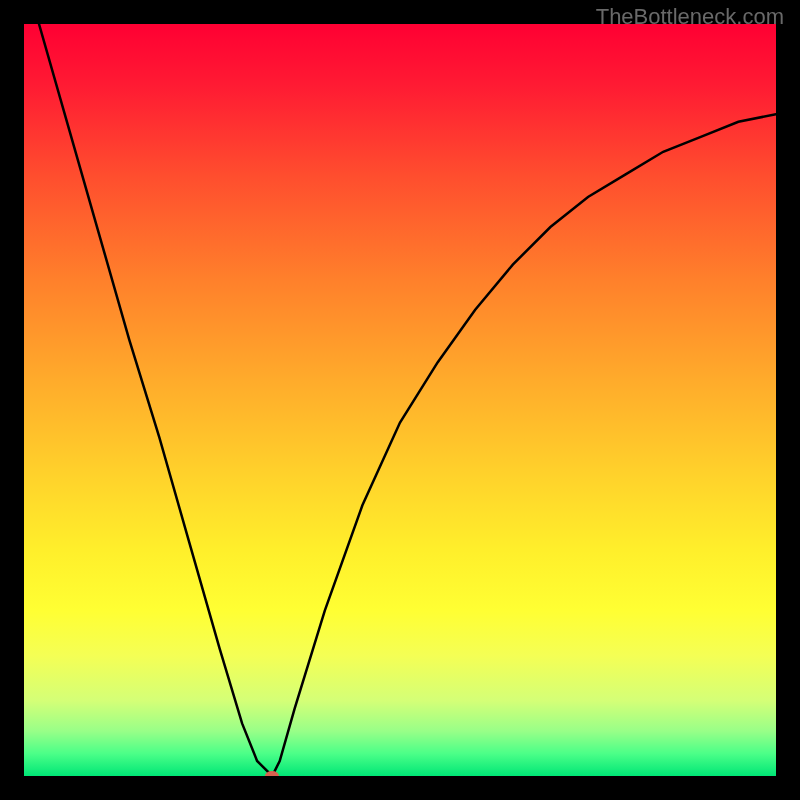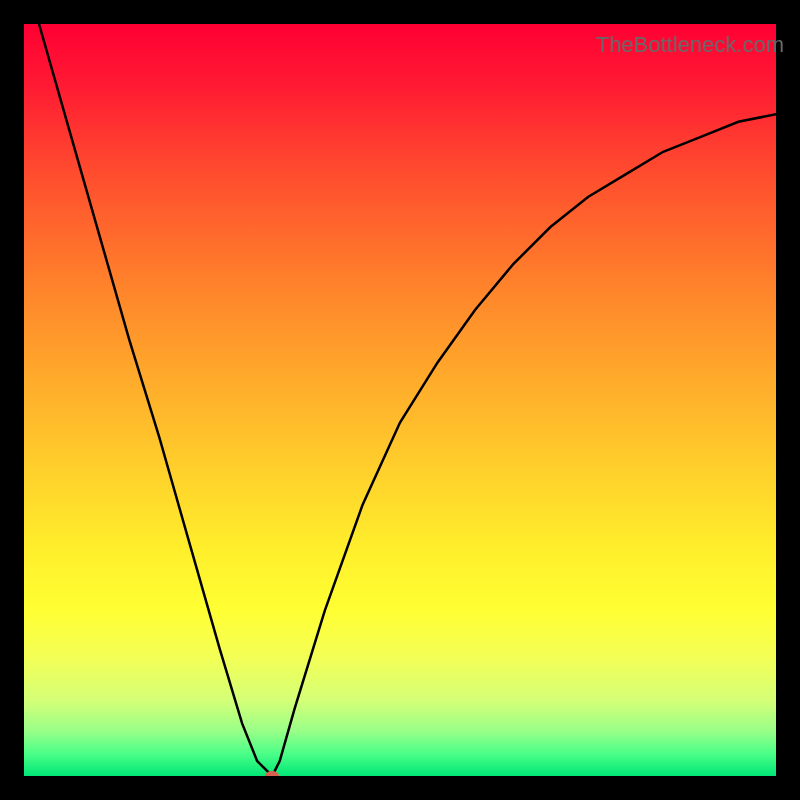--- a/index.html
+++ b/index.html
@@ -12,21 +12,20 @@
     font-family: Arial, Helvetica, sans-serif;
   }
   .watermark {
     position: absolute;
     top: 4px;
     right: 16px;
     color: #696969;
     font-size: 22px;
     font-weight: 500;
     z-index: 10;
-    margin-top: 28px;
   }
   .plot-area {
     position: absolute;
     top: 24px;
     left: 24px;
     width: 752px;
     height: 752px;
     overflow: hidden;
   }
   .gradient-bg {

